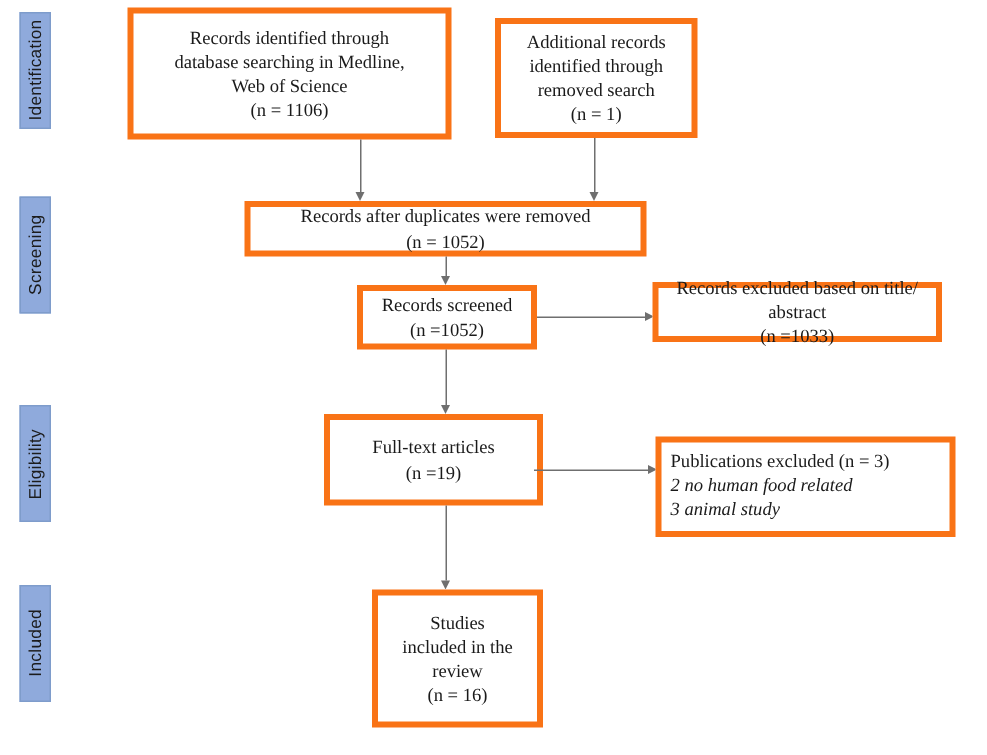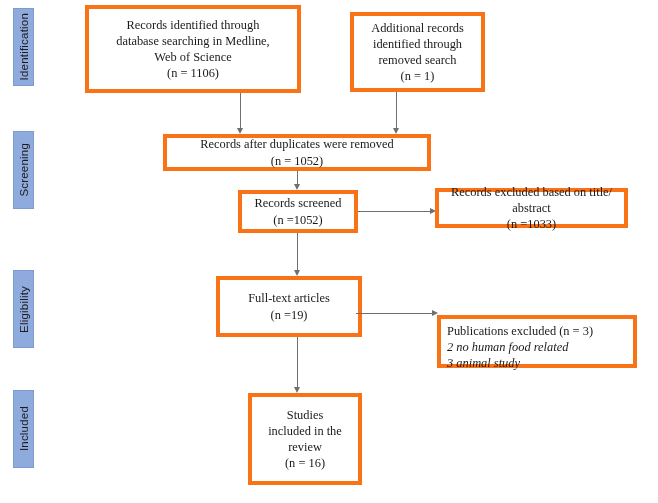--- a/index.html
+++ b/index.html
@@ -113,21 +113,21 @@
 
   <div class="node" style="left:85px; top:5px; width:216px; height:88px;">
     <div class="lines">
       <span class="ln">Records identified through</span>
       <span class="ln">database searching in Medline,</span>
       <span class="ln">Web of Science</span>
       <span class="ln">(n = 1106)</span>
     </div>
   </div>
 
-  <div class="node" style="left:330px; top:12px; width:135px; height:80px;margin-left:20px;">
+  <div class="node" style="left:330px; top:12px; width:135px; height:80px;">
     <div class="lines">
       <span class="ln">Additional records</span>
       <span class="ln">identified through</span>
       <span class="ln">removed search</span>
       <span class="ln">(n = 1)</span>
     </div>
   </div>
 
   <div class="vline" style="left:240px; top:93px; height:35px;"></div>
   <div class="arrow-down" style="left:237px; top:128px;"></div>
@@ -169,21 +169,21 @@
   <div class="node" style="left:216px; top:276px; width:146px; height:61px;">
     <div class="lines">
       <span class="ln">Full-text articles</span>
       <span class="ln">(n =19)</span>
     </div>
   </div>
 
   <div class="hline" style="left:356px; top:313px; width:76px;"></div>
   <div class="arrow-right" style="left:432px; top:310px;"></div>
 
-  <div class="node left-align" style="left:437px; top:291px; width:200px; height:53px;margin-top:24px;">
+  <div class="node left-align" style="left:437px; top:291px; width:200px; height:67px;">
     <div class="lines">
       <span class="ln">Publications excluded (n = 3)</span>
       <span class="ln ital">2 no human food related</span>
       <span class="ln ital">3 animal study</span>
     </div>
   </div>
 
   <div class="vline" style="left:297px; top:337px; height:50px;"></div>
   <div class="arrow-down" style="left:294px; top:387px;"></div>
 

